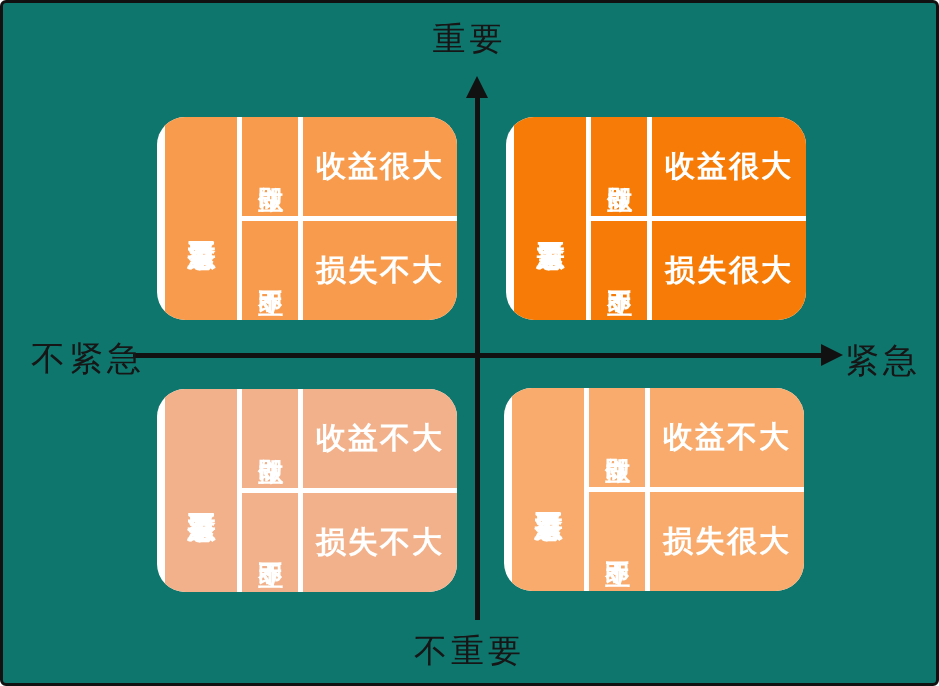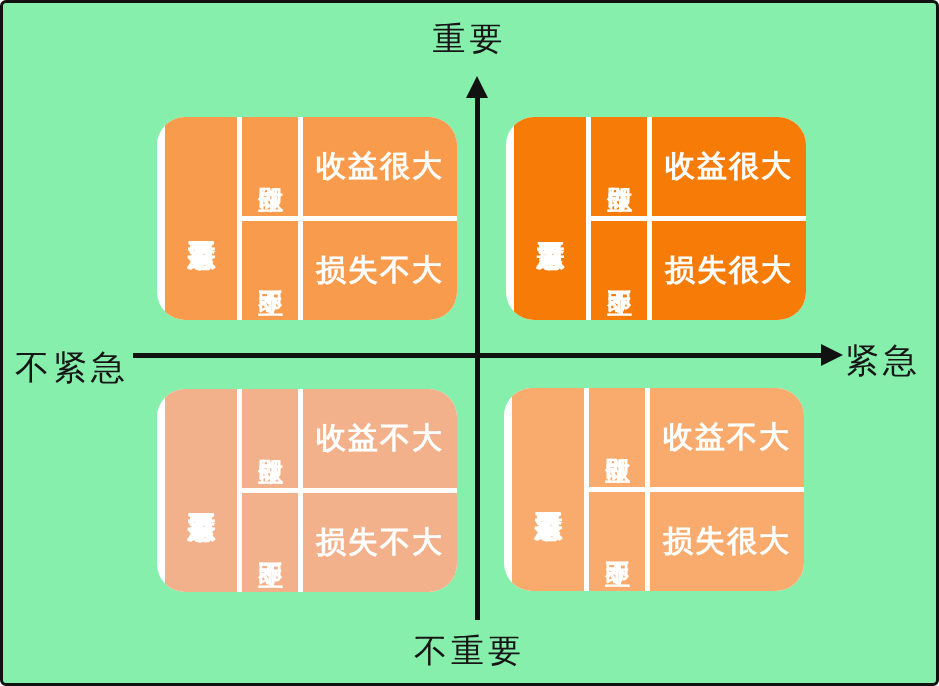--- a/index.html
+++ b/index.html
@@ -1,30 +1,30 @@
 <!DOCTYPE html>
 <html><head>
 <meta charset="utf-8">
 <style>
   html,body{margin:0;padding:0;background:#fff;}
   body{width:939px;height:686px;font-family:"DejaVu Sans","Liberation Sans",sans-serif;}
-  #frame{position:relative;width:933px;height:680px;border:3px solid #111;border-radius:6px;background:#86efac;overflow:hidden;}
+  #frame{position:relative;width:933px;height:680px;border:3px solid #111;border-radius:6px;background:#0f766e;overflow:hidden;}
 
   
   .vline{position:absolute;left:472px;top:92px;width:5px;height:525px;background:#111;}
   .hline{position:absolute;left:130px;top:350px;width:690px;height:5px;background:#111;}
   .arrow-up{position:absolute;left:463px;top:73px;width:0;height:0;
     border-left:11px solid transparent;border-right:11px solid transparent;border-bottom:22px solid #111;}
   .arrow-right{position:absolute;left:818px;top:341px;width:0;height:0;
     border-top:11px solid transparent;border-bottom:11px solid transparent;border-left:22px solid #111;}
 
   .axis-label{position:absolute;color:#161616;font-size:33px;letter-spacing:4px;white-space:nowrap;}
   .axis-top{left:0;right:0;top:14px;text-align:center;}
   .axis-bottom{left:0;right:0;top:626px;text-align:center;}
-  .axis-left{left:12px;top:333px;font-size:34px;margin-top:9px;}
+  .axis-left{left:28px;top:333px;font-size:34px;}
   .axis-right{left:842px;top:335px;font-size:34px;}
 
   
   .card{position:absolute;width:292px;height:203px;background:#fff;border-radius:28px;overflow:hidden;
     display:grid;grid-template-columns:72px 56px 1fr;grid-template-rows:1fr 1fr;gap:5px;padding-left:8px;}
   .card-tl{left:154px;top:114px;}
   .card-tr{left:503px;top:114px;}
   .card-bl{left:154px;top:386px;}
   .card-br{left:501px;top:385px;}
 

